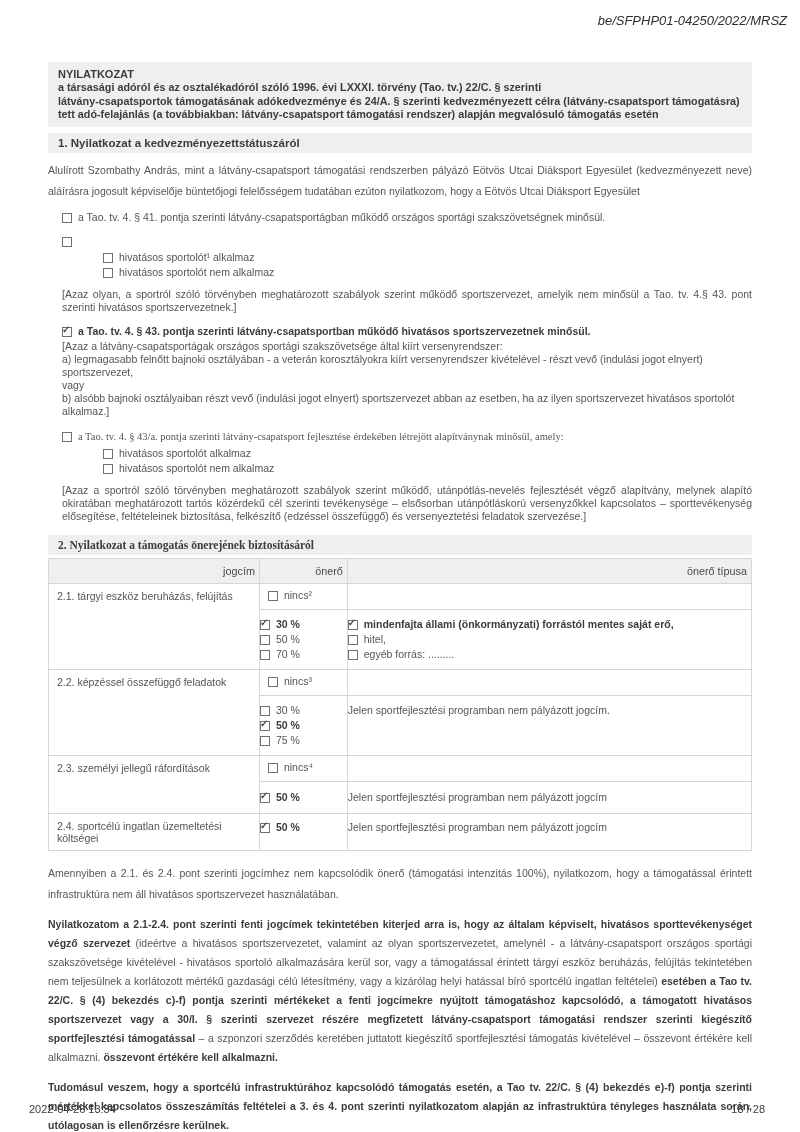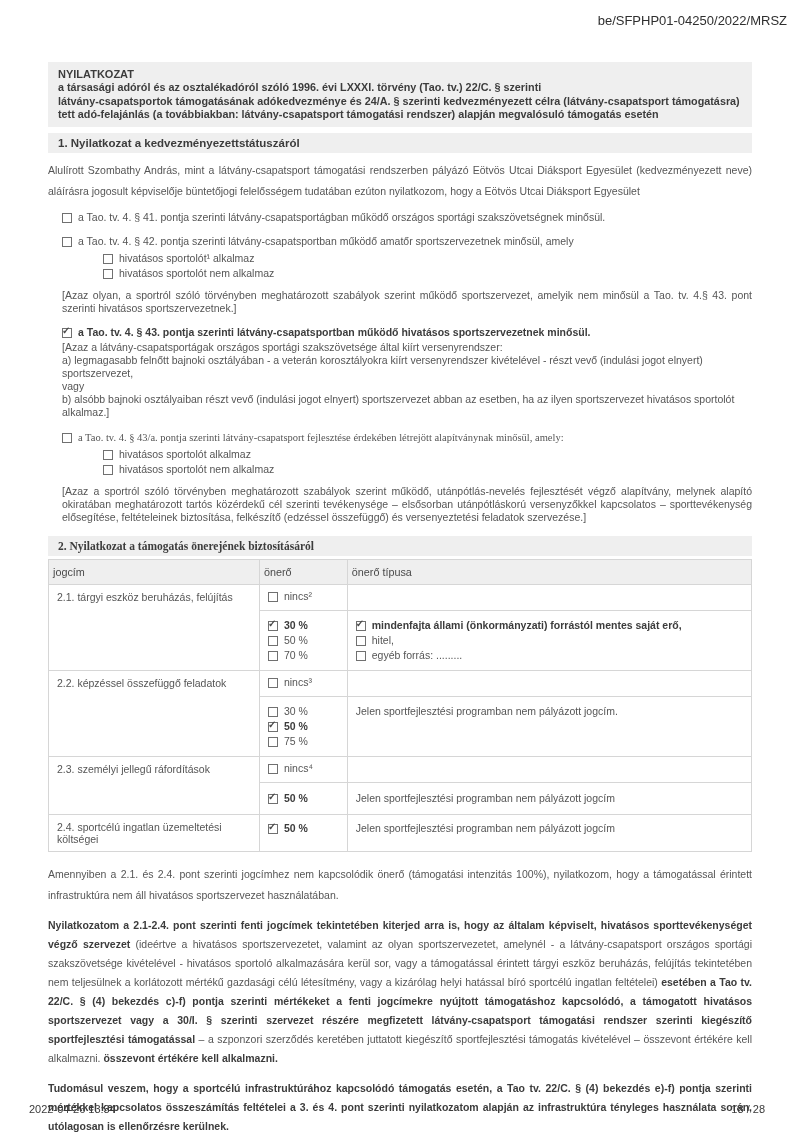--- a/index.html
+++ b/index.html
@@ -1,20 +1,20 @@
 <!DOCTYPE html>
 <html><head>
 <meta charset="utf-8">
 <style>
   html,body { margin:0; padding:0; background:#fff; }
   .page {
     position:relative; width:800px; height:1132px; background:#ffffff;
     font-family:"Liberation Sans", sans-serif; color:#4a4a4a; overflow:hidden;
   }
-  .doc-ref { position:absolute; top:13px; right:13px; font-size:13px; color:#2f2f2f; }
+  .doc-ref { position:absolute; top:13px; right:13px; font-size:13px; color:#2f2f2f;font-style:italic; }
   .content { position:absolute; left:48px; right:48px; top:62px; }
 
   .bar { background:#efefef; padding:4px 10px; font-weight:bold; font-size:11.5px; color:#3c3c3c; }
   .bar.mb { margin-bottom:7px; }
   .decl-bar { background:#efefef; padding:5px 10px; margin-bottom:6px; }
   .decl-title { font-weight:bold; font-size:11px; color:#3c3c3c; line-height:14px; }
   .decl-line { font-weight:bold; font-size:10.8px; color:#3c3c3c; line-height:13.5px; }
 
   .body-text { font-size:10.5px; line-height:21px; text-align:justify; margin:7px 0 0 0; color:#555; }
 
@@ -28,25 +28,25 @@
   }
   .cb.checked::after {
     content:"✓"; position:absolute; left:-1px; top:-3px; font-size:10px; line-height:10px; color:#4a4a4a;
   }
   .bold { font-weight:bold; color:#3c3c3c; }
   .note { font-size:10.5px; line-height:13px; color:#555; text-align:justify; }
   .note-line { font-size:10.5px; line-height:13px; color:#555; }
 
   table.self-funding { border-collapse:collapse; width:100%; margin-top:3px; font-size:10.5px; color:#555; }
   table.self-funding th, table.self-funding td { border:1px solid #d6d6d6; vertical-align:top; }
-  table.self-funding th { background:#efefef; font-weight:normal; color:#4a4a4a; padding:6px 4px; text-align:left; font-size:10.8px; }
+  table.self-funding th { background:#efefef; font-weight:normal; color:#4a4a4a; padding:6px 4px; text-align:right; font-size:10.8px; }
   td.title-cell { padding:6px 8px; }
   td.nincs-cell { padding:5px 8px; height:15px; }
   td.empty-cell { padding:5px 8px; }
-  td.pct-cell, td.type-cell { padding:7px 8px; }
+  td.pct-cell, td.type-cell { padding:7px 0; }
   tr.tall td.pct-cell, tr.tall td.type-cell { padding-top:8px; padding-bottom:8px; }
   td .opt + .opt { margin-top:2px; }
   tr.mid td { padding-top:9px; padding-bottom:9px; }
 
   .para { font-size:10.5px; text-align:justify; color:#555; }
   .p1 { margin-top:12px; line-height:21px; }
   .p2 { margin-top:6px; line-height:19px; }
   .p3 { margin-top:9px; line-height:19px; font-weight:bold; color:#3c3c3c; }
   .footer-ts { position:absolute; left:29px; top:1103px; font-size:11px; color:#3a3a3a; }
   .footer-page { position:absolute; right:35px; top:1103px; font-size:11px; color:#3a3a3a; }
@@ -72,21 +72,20 @@
 
     <p class="body-text">Alulírott Szombathy András, mint a látvány-csapatsport támogatási rendszerben pályázó Eötvös Utcai Diáksport Egyesület (kedvezményezett neve) aláírásra jogosult képviselője büntetőjogi felelősségem tudatában ezúton nyilatkozom, hogy a Eötvös Utcai Diáksport Egyesület</p>
 
     <div class="opt l1 mt9">
       <span class="cb"></span>
       <span>a Tao. tv. 4. § 41. pontja szerinti látvány-csapatsportágban működő országos sportági szakszövetségnek minősül.</span>
     </div>
 
     <div class="opt l1 mt11">
       <span class="cb"></span>
-      <span>a Tao. tv. 4. § 42. pontja szerinti látvány-csapatsportban működő amatőr sportszervezetnek minősül, amely</span>
     </div>
     <div class="opt l2 mt4">
       <span class="cb"></span>
       <span>hivatásos sportolót¹ alkalmaz</span>
     </div>
     <div class="opt l2 mt2">
       <span class="cb"></span>
       <span>hivatásos sportolót nem alkalmaz</span>
     </div>
     <div class="note l1 mt9">[Azaz olyan, a sportról szóló törvényben meghatározott szabályok szerint működő sportszervezet, amelyik nem minősül a Tao. tv. 4.§ 43. pont szerinti hivatásos sportszervezetnek.]</div>

